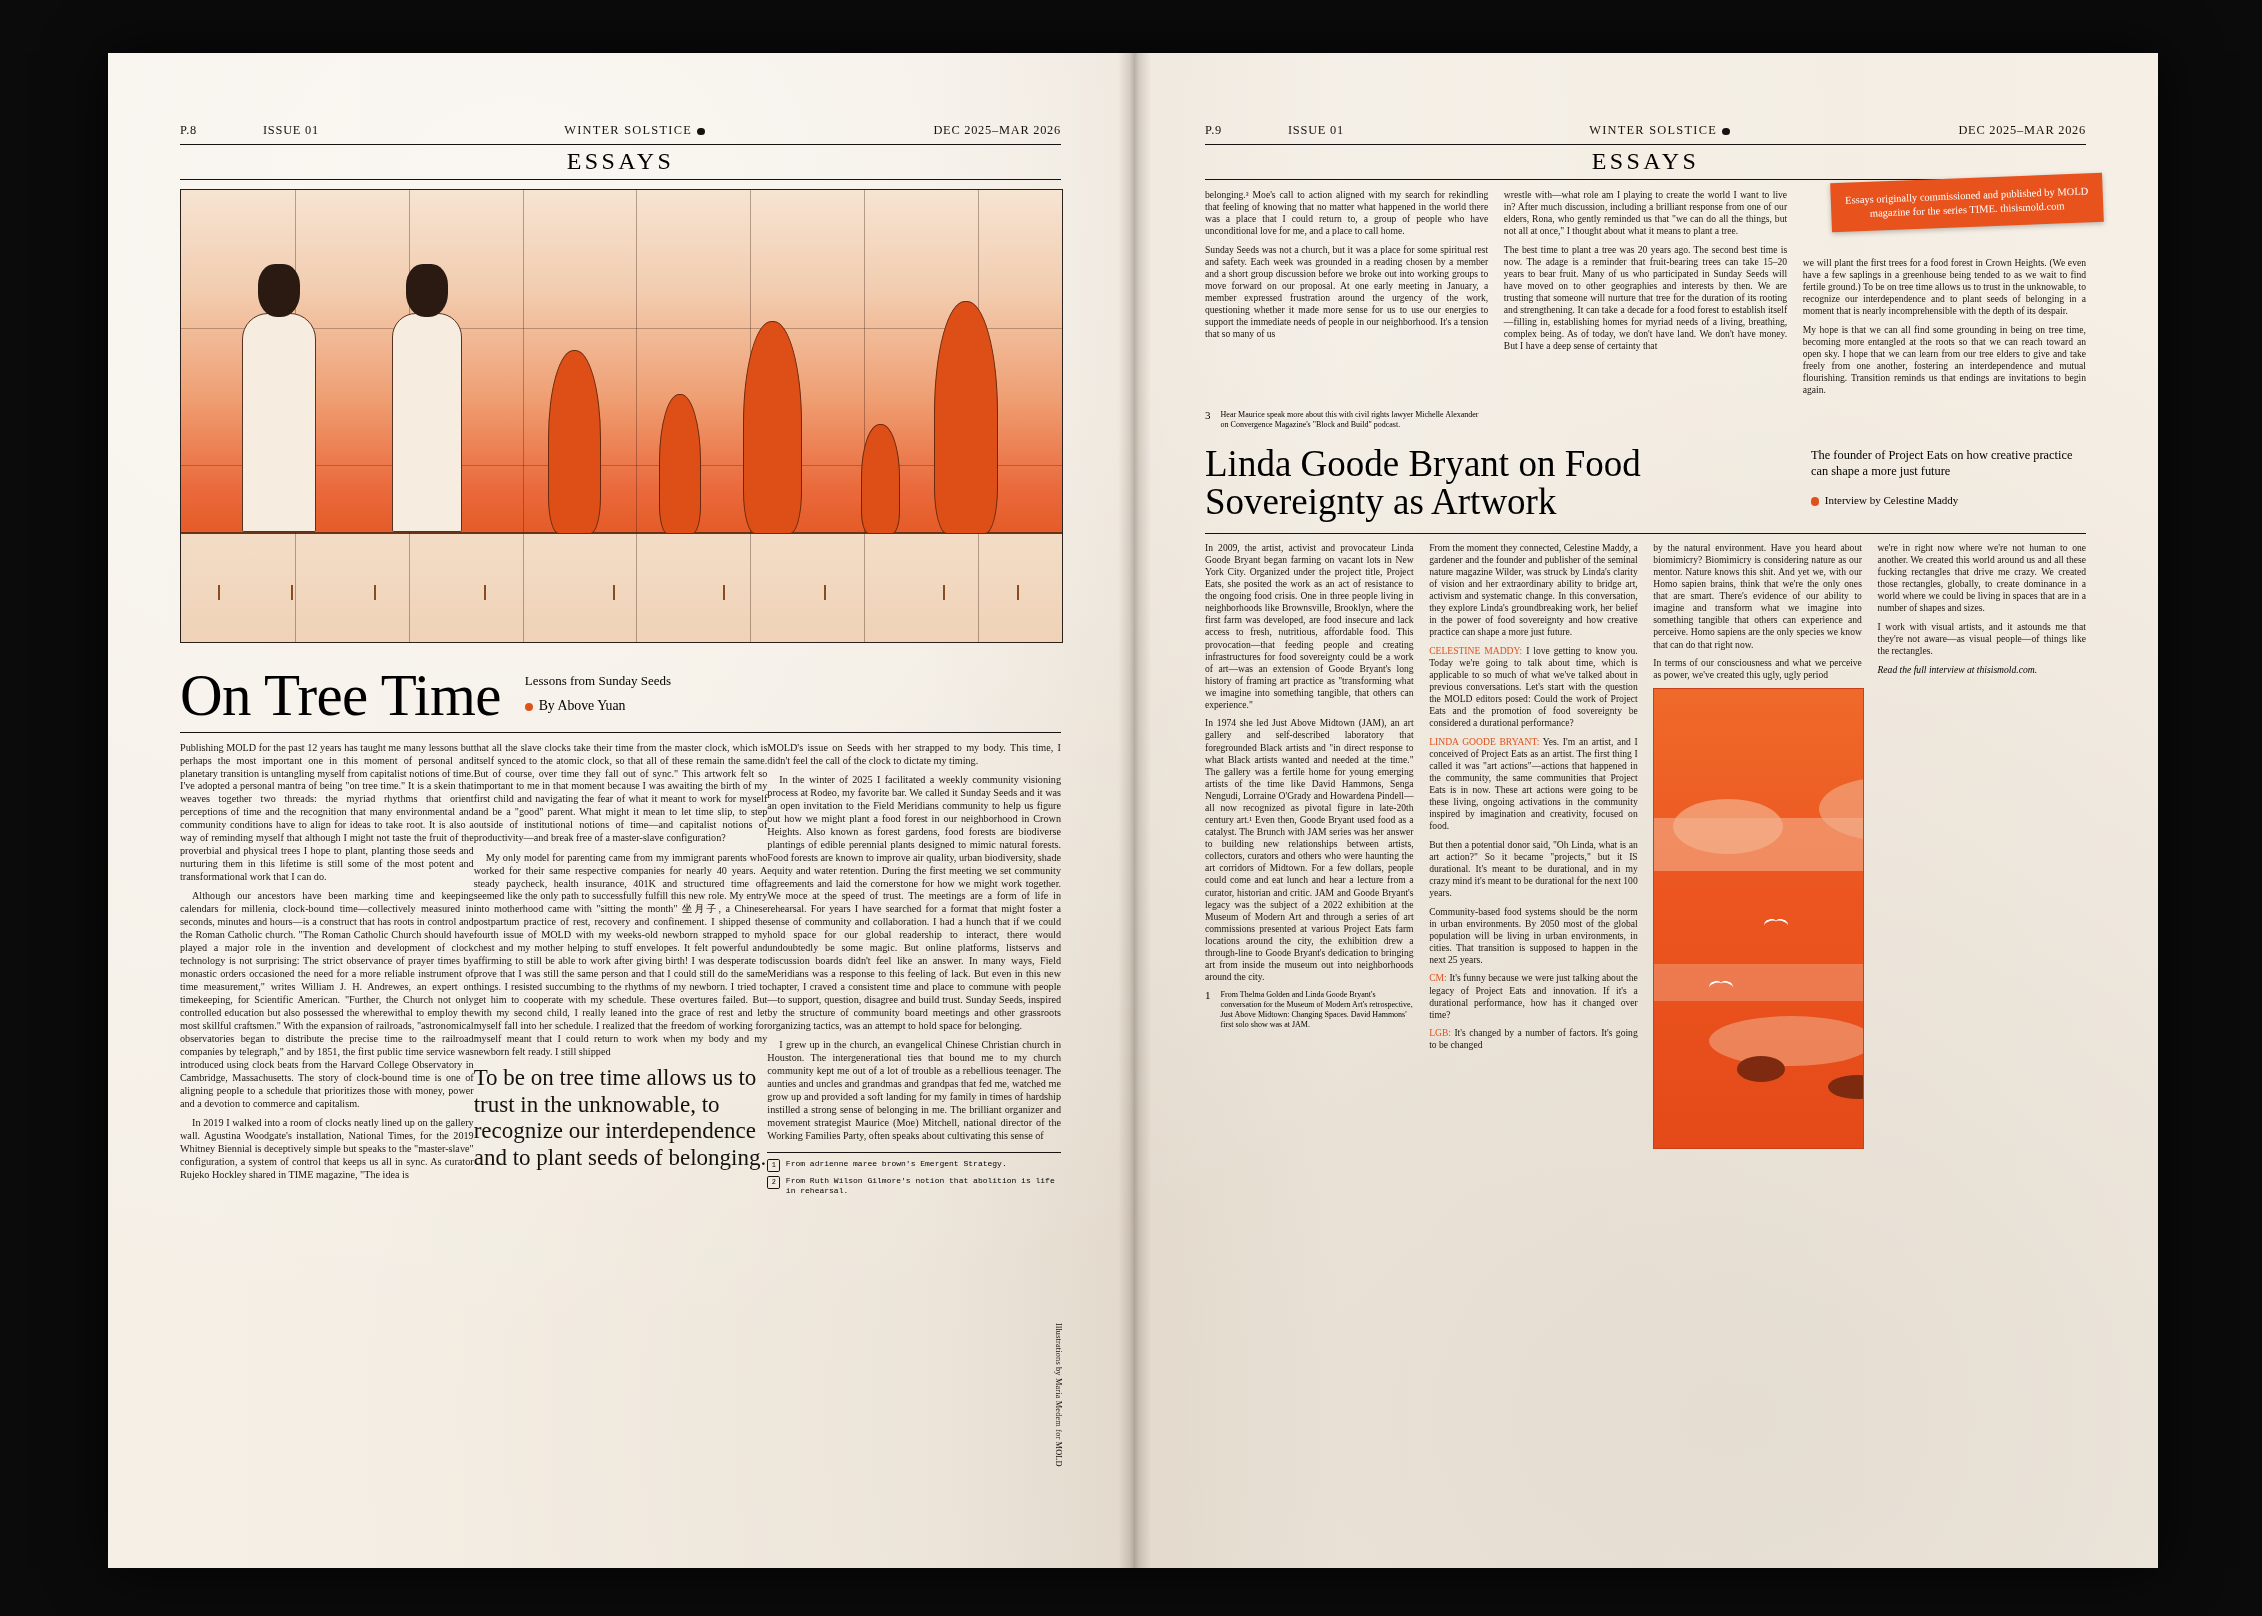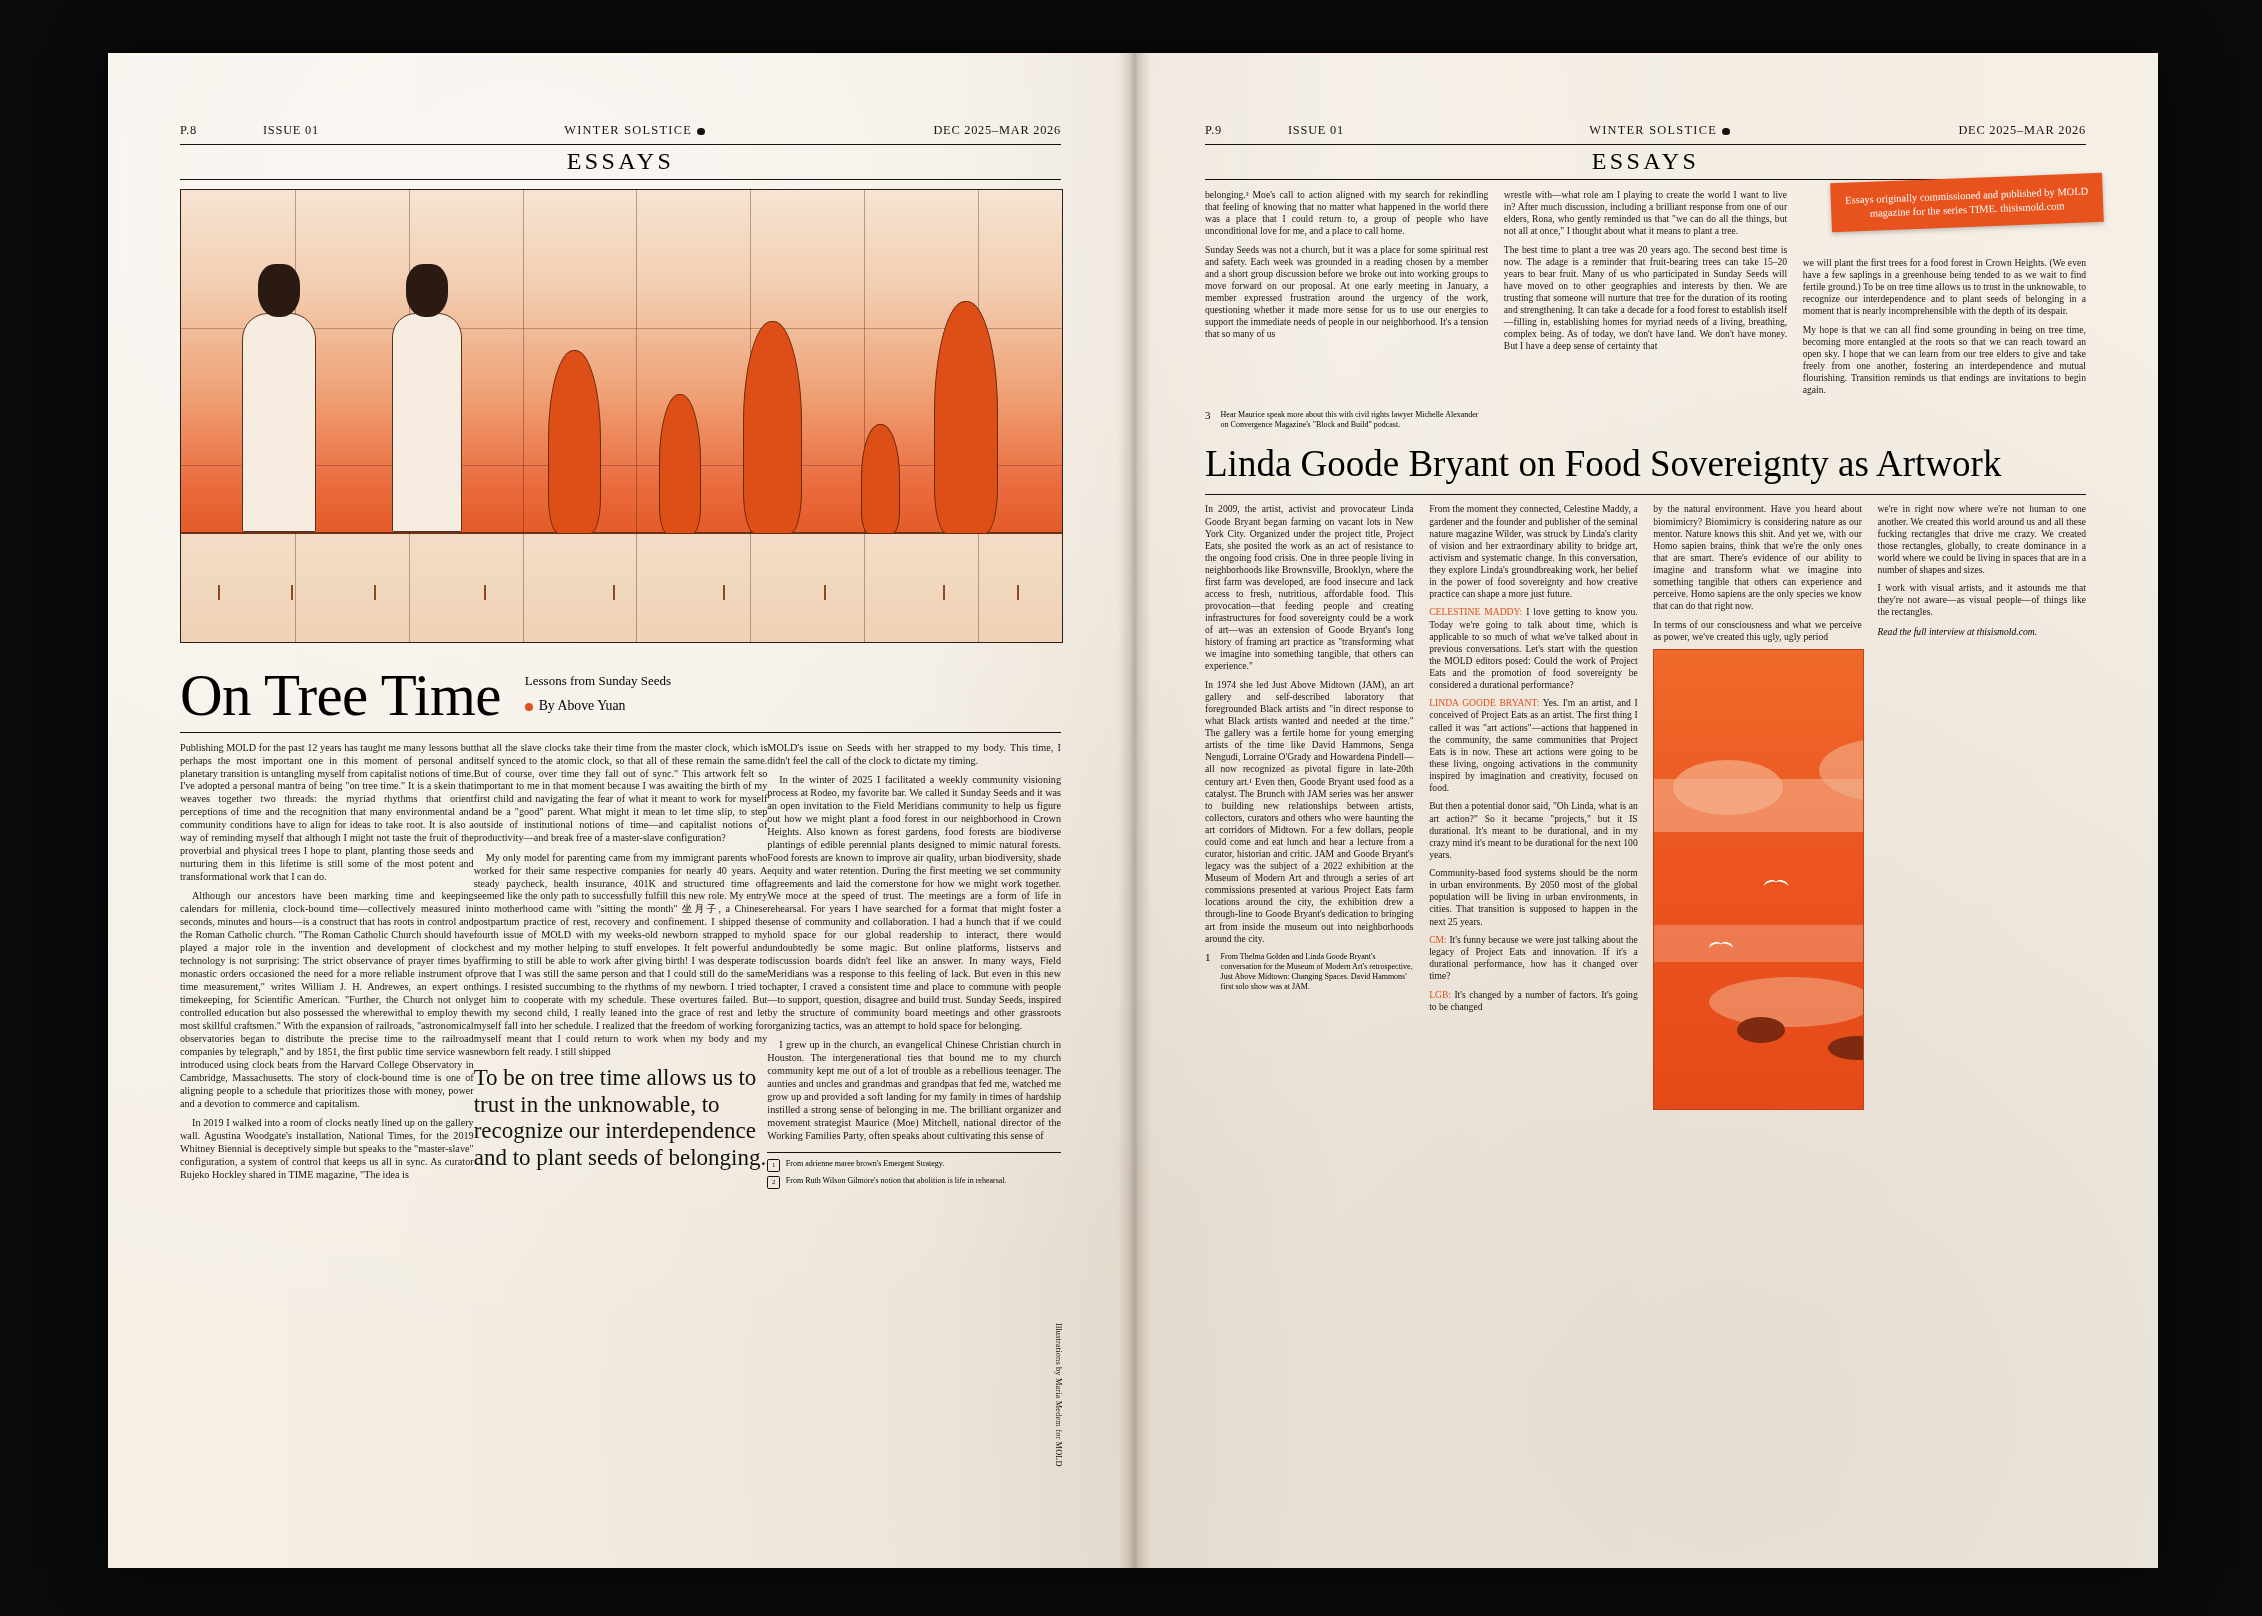--- a/index.html
+++ b/index.html
@@ -63,21 +63,21 @@
   
   .cols{display:flex;gap:0;}
   .col{width:1fr;}
   .col p{margin:0 0 6.4px;font-size:10.2px;line-height:1.27;text-align:justify;
     font-family:"Liberation Serif",serif;color:#19130f;hyphens:auto;}
   .col p.noind{text-indent:0;}
   .col p.ind{text-indent:12px;}
   .pullquote{font-size:23px;line-height:1.15;margin-top:0;font-family:"Liberation Serif",serif;color:#16110d;}
 
   
-  .notes{margin-top:9.2px;border-top:1.1px solid #17120f;padding-top:5.5px;}
+  .notes{margin-top:9.2px;border-top:1.1px solid #17120f;padding-top:5.5px;font-family:Liberation Mono, monospace;}
   .note{display:flex;gap:5.5px;font-size:8px;line-height:1.22;margin-bottom:4.6px;}
   .note .num{flex:0 0 11px;height:11px;border:0.9px solid #17120f;border-radius:1.8px;text-align:center;line-height:10px;font-size:6.9px;}
 
   
   .sidecredit{position:absolute;right:-1.8px;bottom:57px;writing-mode:vertical-rl;
     font-size:8.3px;letter-spacing:.02em;color:#19130f;}
 
   
   .rcols{display:flex;gap:15.6px;}
   .rcol p{margin:0 0 6.4px;font-size:9.6px;line-height:1.26;text-align:justify;color:#19130f;}
@@ -250,20 +250,26 @@
           <div style="width:32%;">
             <div class="capbox">
               <div class="mark">3</div>
               <div class="txt">Hear Maurice speak more about this with civil rights lawyer Michelle Alexander on Convergence Magazine's "Block and Build" podcast.</div>
             </div>
           </div>
         </div>
 
         <div class="ivhead">
           <h2 class="ivtitle">Linda Goode Bryant on Food Sovereignty as Artwork</h2>
+          <div class="ivdek">
+            <div>The founder of Project Eats on how creative practice can shape a more just future</div>
+            <div class="intv">
+              <span class="bullet"></span><span>Interview by Celestine Maddy</span>
+            </div>
+          </div>
         </div>
         <div class="ivrule"></div>
 
         <div class="rcols">
           <div class="rcol" style="flex:1">
             <p>In 2009, the artist, activist and provocateur Linda Goode Bryant began farming on vacant lots in New York City. Organized under the project title, Project Eats, she posited the work as an act of resistance to the ongoing food crisis. One in three people living in neighborhoods like Brownsville, Brooklyn, where the first farm was developed, are food insecure and lack access to fresh, nutritious, affordable food. This provocation—that feeding people and creating infrastructures for food sovereignty could be a work of art—was an extension of Goode Bryant's long history of framing art practice as "transforming what we imagine into something tangible, that others can experience."</p>
             <p class="ind">In 1974 she led Just Above Midtown (JAM), an art gallery and self-described laboratory that foregrounded Black artists and "in direct response to what Black artists wanted and needed at the time." The gallery was a fertile home for young emerging artists of the time like David Hammons, Senga Nengudi, Lorraine O'Grady and Howardena Pindell—all now recognized as pivotal figure in late-20th century art.¹ Even then, Goode Bryant used food as a catalyst. The Brunch with JAM series was her answer to building new relationships between artists, collectors, curators and others who were haunting the art corridors of Midtown. For a few dollars, people could come and eat lunch and hear a lecture from a curator, historian and critic. JAM and Goode Bryant's legacy was the subject of a 2022 exhibition at the Museum of Modern Art and through a series of art commissions presented at various Project Eats farm locations around the city, the exhibition drew a through-line to Goode Bryant's dedication to bringing art from inside the museum out into neighborhoods around the city.</p>
             <div class="capbox">
               <div class="mark">1</div>
               <div class="txt">From Thelma Golden and Linda Goode Bryant's conversation for the Museum of Modern Art's retrospective, Just Above Midtown: Changing Spaces. David Hammons' first solo show was at JAM.</div>

